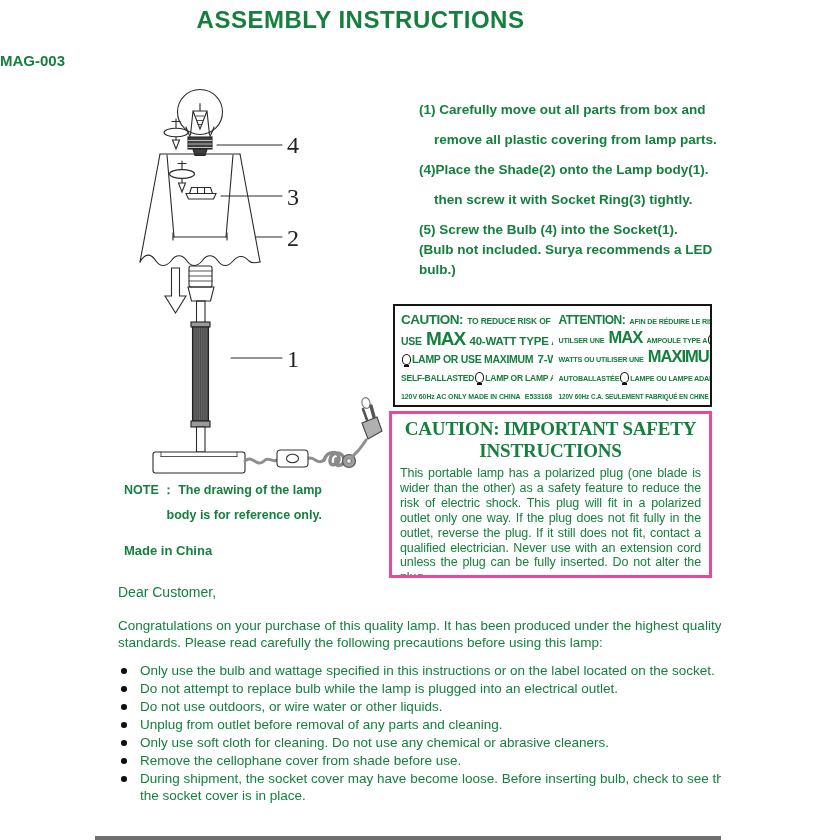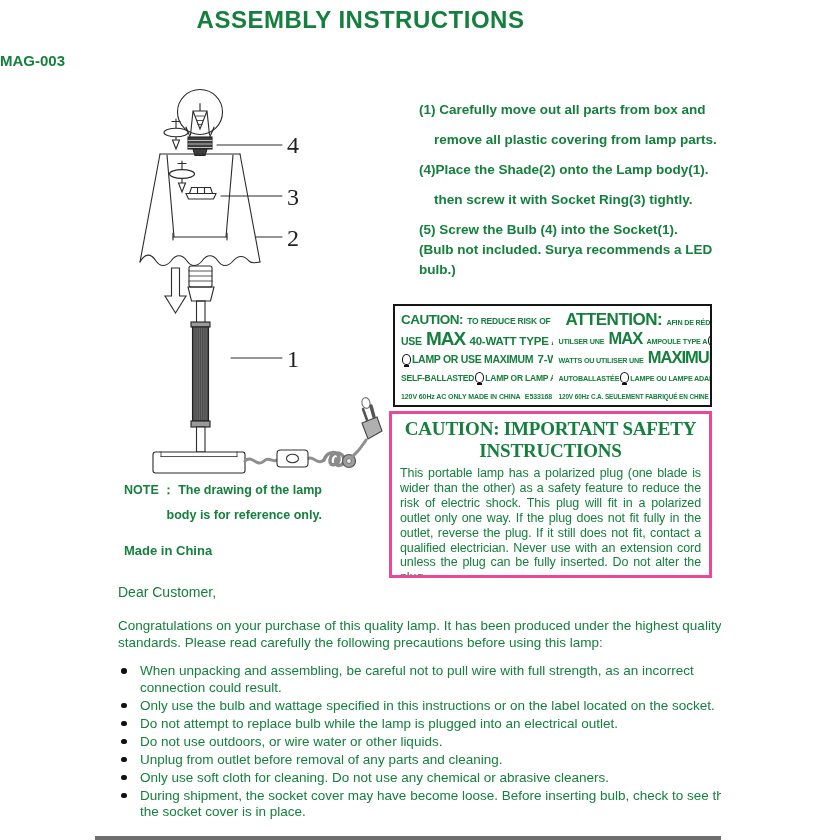--- a/index.html
+++ b/index.html
@@ -24,21 +24,21 @@
         border:2px solid #151515; box-sizing:border-box; display:flex; overflow:hidden; }
   .wl-col { flex:1; padding:5px 2px 3px 6px; display:flex; flex-direction:column;
             justify-content:space-between; overflow:hidden; }
   .wl-line { white-space:nowrap; line-height:1.02; font-weight:bold; letter-spacing:-.2px; }
   .wl-big  { font-size:13.5px; letter-spacing:-.5px; }
   .wl-sm   { font-size:8.5px; }
   .wl-md   { font-size:10.5px; letter-spacing:-.3px; }
   .wl-b    { font-size:11.5px; }
   .wl-huge { font-size:19px; letter-spacing:-1px; }
   .wl-tiny { font-size:7px; letter-spacing:-.1px; }
-  .fr .wl-big  { font-size:17px;margin-left:7px; }
+  .fr .wl-big  { font-size:12px; }
   .fr .wl-sm   { font-size:7.2px; }
   .fr .wl-huge { font-size:16.5px; }
   .fr .wl-tiny { font-size:6.4px; }
   .bulb { display:inline-block; width:7px; height:9px; border:1.2px solid #111;
           border-radius:50% 50% 45% 45%; vertical-align:-2px; margin:0 1px; position:relative; }
   .bulb::after { content:""; position:absolute; left:1px; right:1px; bottom:-3px;
                  height:2px; background:#111; }
 
   
   .safety { position:absolute; left:389px; top:411px; width:323px; height:167px;
@@ -237,31 +237,31 @@
     <div>NOTE ： The drawing of the lamp</div>
     <div>body is for reference only.</div>
   </div>
   <div class="made">Made in China</div>
 
   <div class="customer">
     <div class="greeting">Dear Customer,</div>
     <p class="intro">Congratulations on your purchase of this quality lamp. It has been produced under the highest quality standards. Please read carefully the following precautions before using this lamp:</p>
     <ul class="precautions">
 
-        <li class="prec-item">When unpacking and assembling, be careful not to pull wire with full strength, as an incorrect connection could result.</li>
 
         <li class="prec-item">Only use the bulb and wattage specified in this instructions or on the label located on the socket.</li>
 
         <li class="prec-item">Do not attempt to replace bulb while the lamp is plugged into an electrical outlet.</li>
 
         <li class="prec-item">Do not use outdoors, or wire water or other liquids.</li>
 
         <li class="prec-item">Unplug from outlet before removal of any parts and cleaning.</li>
 
         <li class="prec-item">Only use soft cloth for cleaning. Do not use any chemical or abrasive cleaners.</li>
 
+        <li class="prec-item">Remove the cellophane cover from shade before use.</li>
 
         <li class="prec-item">During shipment, the socket cover may have become loose. Before inserting bulb, check to see that the socket cover is in place.</li>
       </ul>
   </div>
 
   <div class="crop-bar"></div>
 </div>
 
 </body></html>

